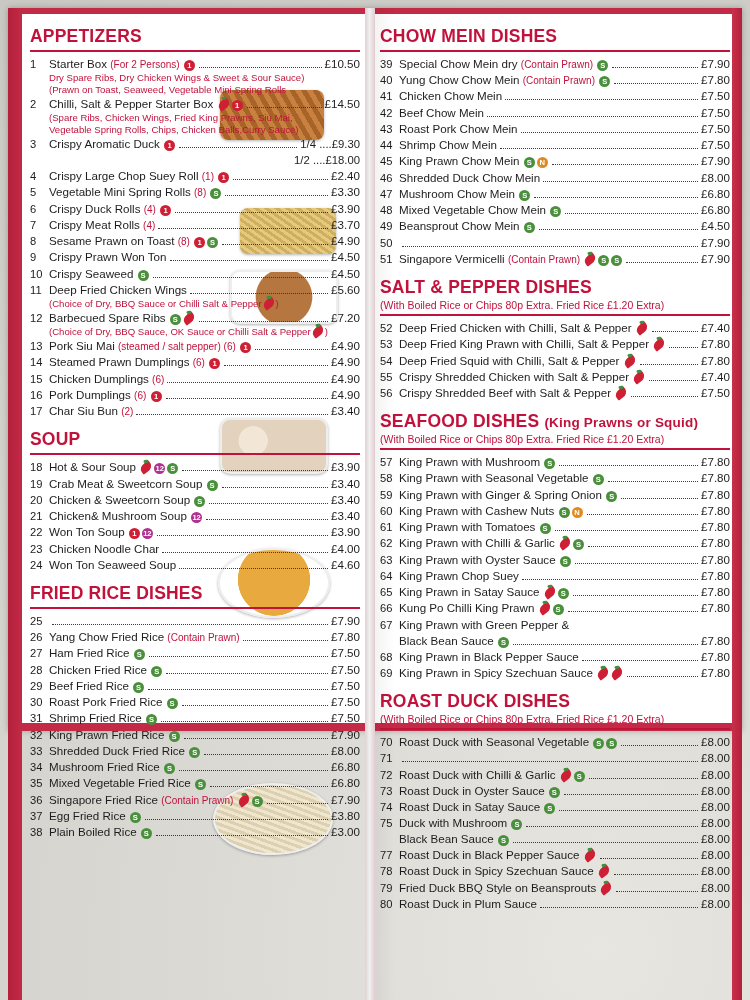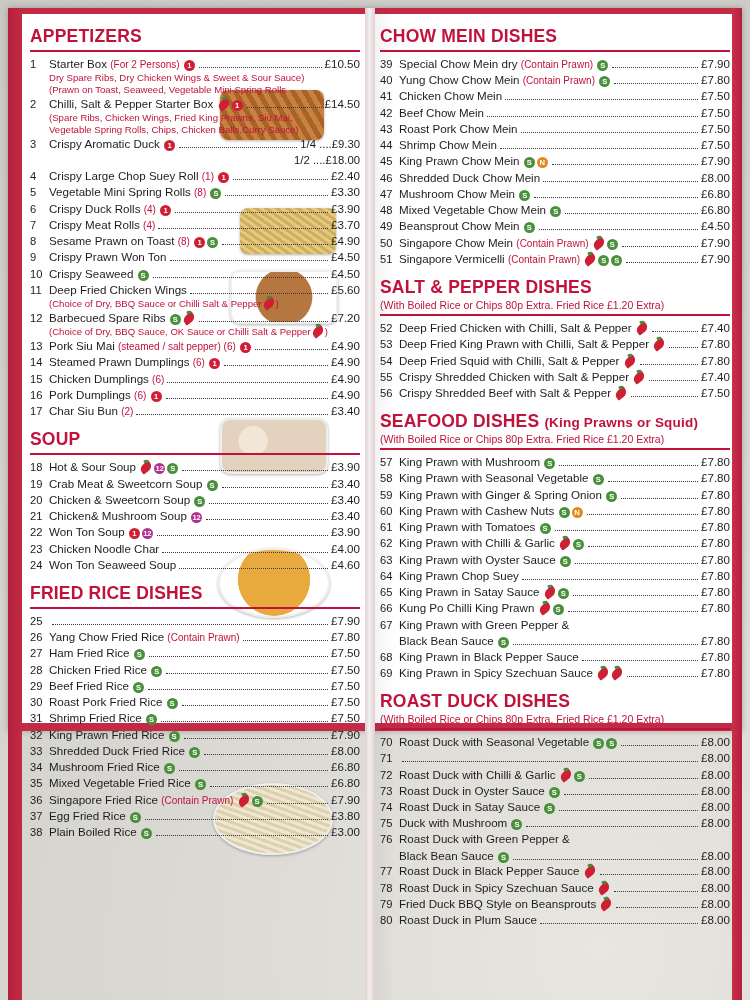--- a/index.html
+++ b/index.html
@@ -468,21 +468,20 @@
             <span class="price">£6.80</span>
           </li>
           <li class="item">
             <span class="num">49</span>
             <span class="nm">Beansprout Chow Mein <span class="dot v">S</span></span>
             <span class="dots"></span>
             <span class="price">£4.50</span>
           </li>
           <li class="item">
             <span class="num">50</span>
-            <span class="nm">Singapore Chow Mein <span class="paren">(Contain Prawn)</span> <span class="chil"></span><span class="dot v">S</span></span>
             <span class="dots"></span>
             <span class="price">£7.90</span>
           </li>
           <li class="item">
             <span class="num">51</span>
             <span class="nm">Singapore Vermicelli <span class="paren">(Contain Prawn)</span> <span class="chil"></span><span class="dot v">S</span><span class="dot v">S</span></span>
             <span class="dots"></span>
             <span class="price">£7.90</span>
           </li>
         </ul>
@@ -648,25 +647,20 @@
             <span class="nm">Roast Duck in Satay Sauce <span class="dot v">S</span></span>
             <span class="dots"></span>
             <span class="price">£8.00</span>
           </li>
           <li class="item">
             <span class="num">75</span>
             <span class="nm">Duck with Mushroom <span class="dot v">S</span></span>
             <span class="dots"></span>
             <span class="price">£8.00</span>
           </li>
-          <li class="item">
-            <span class="num">76</span>
-            <span class="nm">Roast Duck with Green Pepper &amp; </span>
-            <span class="dots" style="border:none"></span>
-          </li>
           <li class="cont">
             <span style="display:flex;align-items:baseline;">
               <span class="nm">Black Bean Sauce <span class="dot v">S</span></span>
               <span class="dots"></span>
               <span class="price">£8.00</span>
             </span>
           </li>
           <li class="item">
             <span class="num">77</span>
             <span class="nm">Roast Duck in Black Pepper Sauce <span class="chil"></span></span>

